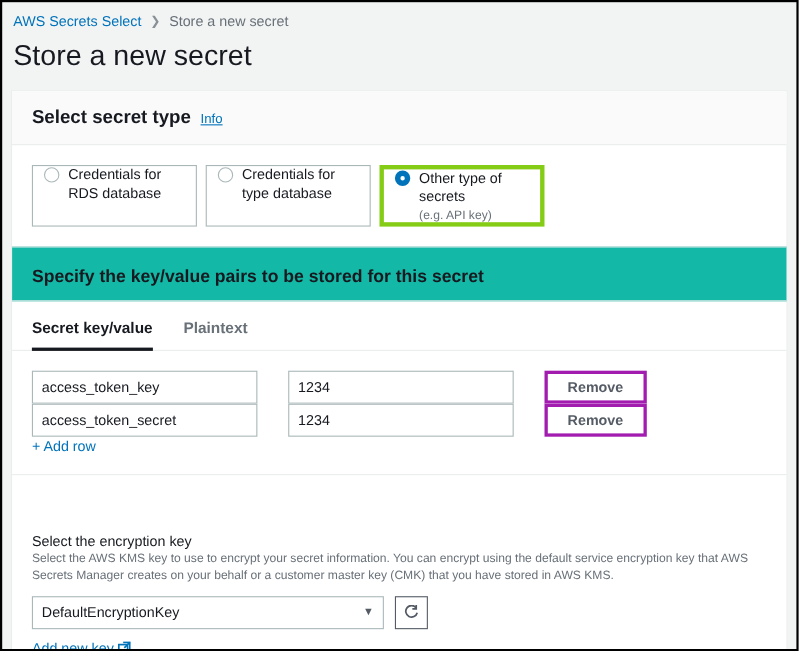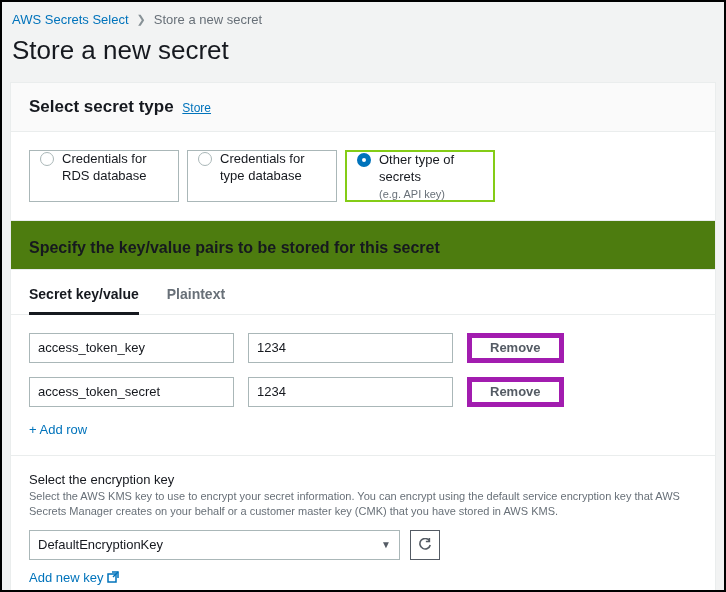--- a/index.html
+++ b/index.html
@@ -70,21 +70,21 @@
     .radio-card {
       flex: 0 0 150px;
       border: 1px solid #aab7b8;
       padding: 0 10px;
       display: flex;
       align-items: flex-start;
       gap: 8px;
       background: #fff;
     }
     .radio-card.selected {
-      border: 2px solid #84cc16;
+      border: 4px solid #84cc16;
     }
     .radio-dot {
       width: 14px;
       height: 14px;
       border: 1px solid #aab7b8;
       border-radius: 50%;
       flex-shrink: 0;
       margin-top: 1px;
       position: relative;
     }
@@ -100,21 +100,21 @@
       color: #687078;
       margin-top: 2px;
     }
     .section-subhead {
       padding: 18px 18px 12px 18px;
       font-size: 16px;
       font-weight: 700;
       color: #16191f;
       border-top: 1px solid #eaeded;
       border-bottom: 1px solid #eaeded;
-      background: #4d7c0f;
+      background: #14b8a6;
     }
     .tabs {
       display: flex;
       gap: 28px;
       padding: 16px 18px 0 18px;
       border-bottom: 1px solid #eaeded;
     }
     .tab {
       padding-bottom: 10px;
       font-size: 14px;
@@ -125,70 +125,70 @@
     .tab.active {
       color: #16191f;
       border-bottom: 3px solid #16191f;
       margin-bottom: -1px;
     }
     .kv-rows {
       padding: 18px;
     }
     .kv-row {
       display: flex;
-      gap: 14px;
-      align-items: center;
-      margin-bottom: 14px;
+      gap: 28px;
+      align-items: center;
     }
     .kv-row input[type="text"] {
       height: 30px;
       border: 1px solid #aab7b8;
       padding: 4px 8px;
       font-size: 13px;
       width: 205px;
       color: #16191f;
     }
     .btn {
       height: 30px;
       padding: 0 18px;
       background: #fff;
-      border: 5px solid #a21caf;
+      border: 3px solid #a21caf;
       color: #545b64;
       font-size: 13px;
       font-weight: 700;
       cursor: pointer;
     }
     .add-row-link {
       color: #0073bb;
       font-size: 13px;
       cursor: pointer;
       display: inline-block;
     }
     .enc-section {
       padding: 16px 18px 18px 18px;
       border-top: 1px solid #eaeded;
     }
     .enc-label {
       font-size: 13px;
       color: #16191f;
       margin-bottom: 2px;
+      margin-top: 36px;
     }
     .enc-desc {
       font-size: 11px;
       color: #687078;
       line-height: 1.4;
       margin-bottom: 10px;
     }
     .enc-row {
       display: flex;
       gap: 10px;
       align-items: center;
     }
     .select-box {
-      width: 371px;
+      width: 320px;
       height: 30px;
       border: 1px solid #aab7b8;
       padding: 0 8px;
       display: flex;
       align-items: center;
       justify-content: space-between;
       background: #fff;
       font-size: 13px;
       cursor: pointer;
     }
@@ -232,21 +232,21 @@
   <span class="breadcrumb-chevron">❯</span>
   <span class="breadcrumb-current">Store a new secret</span>
 </div>
 
 <h1 class="page-title">Store a new secret</h1>
 
 <div class="panel">
 
   <div class="panel-header">
     <span>Select secret type</span>
-    <a href="#" class="info-link">Store</a>
+    <a href="#" class="info-link">Info</a>
   </div>
 
   <div class="panel-body">
     <div class="radio-row">
       <label class="radio-card">
         <span class="radio-dot"></span>
         <span class="radio-text">Credentials for RDS database</span>
       </label>
       <label class="radio-card">
         <span class="radio-dot"></span>

